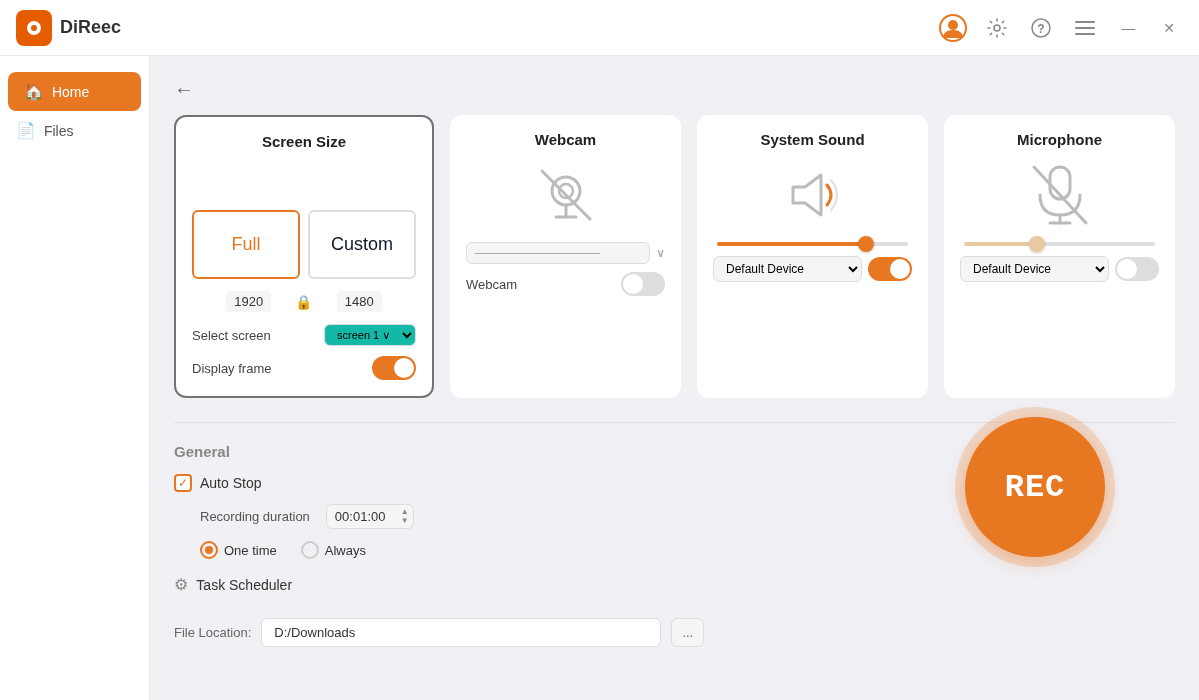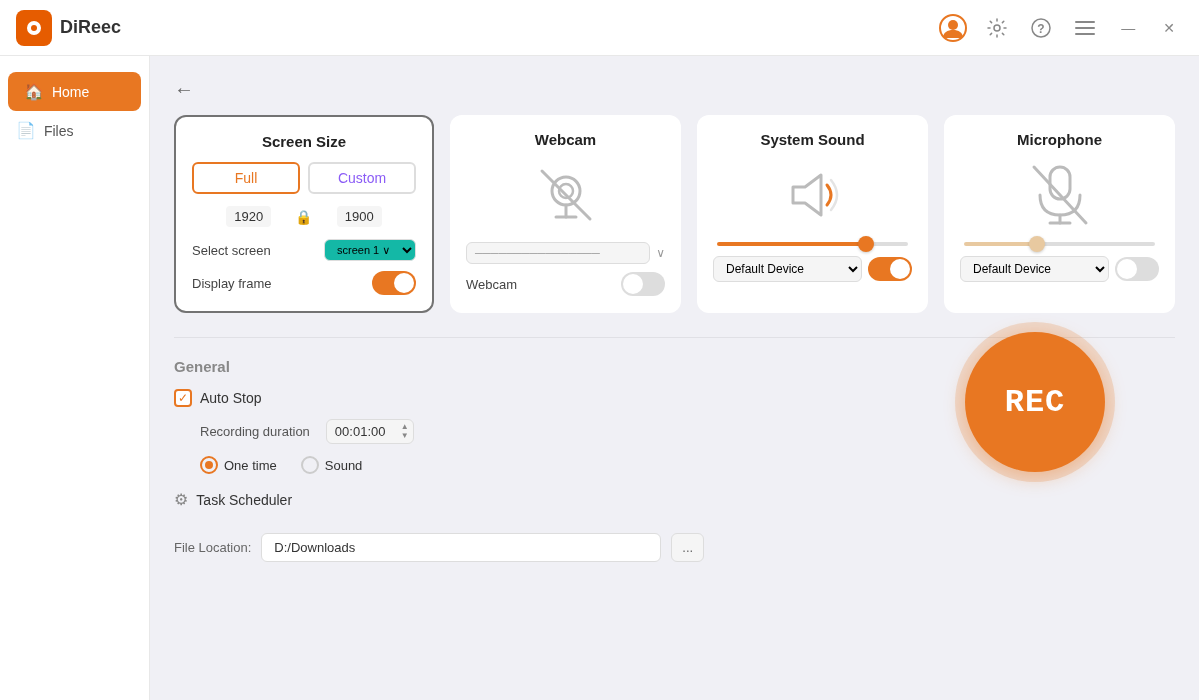--- a/index.html
+++ b/index.html
@@ -152,36 +152,37 @@
     }
 
     
     .size-buttons {
       display: flex;
       gap: 8px;
       margin-bottom: 12px;
     }
     .size-btn {
       flex: 1;
-      padding: 6px 0;
+      padding: 22px 0;
       border: 2px solid #e87722;
       border-radius: 6px;
       background: white;
-      font-size: 14px;
+      font-size: 18px;
       cursor: pointer;
       color: #333;
       font-weight: 500;
+      margin-top: 48px;
     }
     .size-btn.active {
       background: white;
       color: #e87722;
     }
     .size-btn:not(.active) {
       border-color: #ddd;
-      color: #8b5cf6;
+      color: #0f172a;
       border-radius: 6px;
     }
     .dimensions {
       display: flex;
       align-items: center;
       justify-content: center;
       gap: 24px;
       margin-bottom: 12px;
       font-size: 13px;
       color: #555;
@@ -636,21 +637,21 @@
 
         <div class="card highlighted">
           <div class="card-title">Screen Size</div>
           <div class="size-buttons">
             <button class="size-btn active">Full</button>
             <button class="size-btn">Custom</button>
           </div>
           <div class="dimensions">
             <span class="dim-value">1920</span>
             <span class="lock-icon">🔒</span>
-            <span class="dim-value">1900</span>
+            <span class="dim-value">1480</span>
           </div>
           <div class="select-screen-row">
             <span>Select screen</span>
             <select class="screen-select">
               <option>screen 1 ∨</option>
             </select>
           </div>
           <div class="display-frame-row">
             <span>Display frame</span>
             <div class="toggle"></div>
@@ -754,21 +755,21 @@
         </div>
       </div>
 
       <div class="radio-row">
         <div class="radio-option">
           <div class="radio-circle checked"></div>
           <span class="radio-label">One time</span>
         </div>
         <div class="radio-option">
           <div class="radio-circle unchecked"></div>
-          <span class="radio-label">Sound</span>
+          <span class="radio-label">Always</span>
         </div>
       </div>
 
       <div class="task-scheduler-row">
         <span class="task-scheduler-icon">⚙</span>
         <span class="task-scheduler-link">Task Scheduler</span>
       </div>
 
       <div class="file-location-row">
         <span class="file-location-label">File Location:</span>

